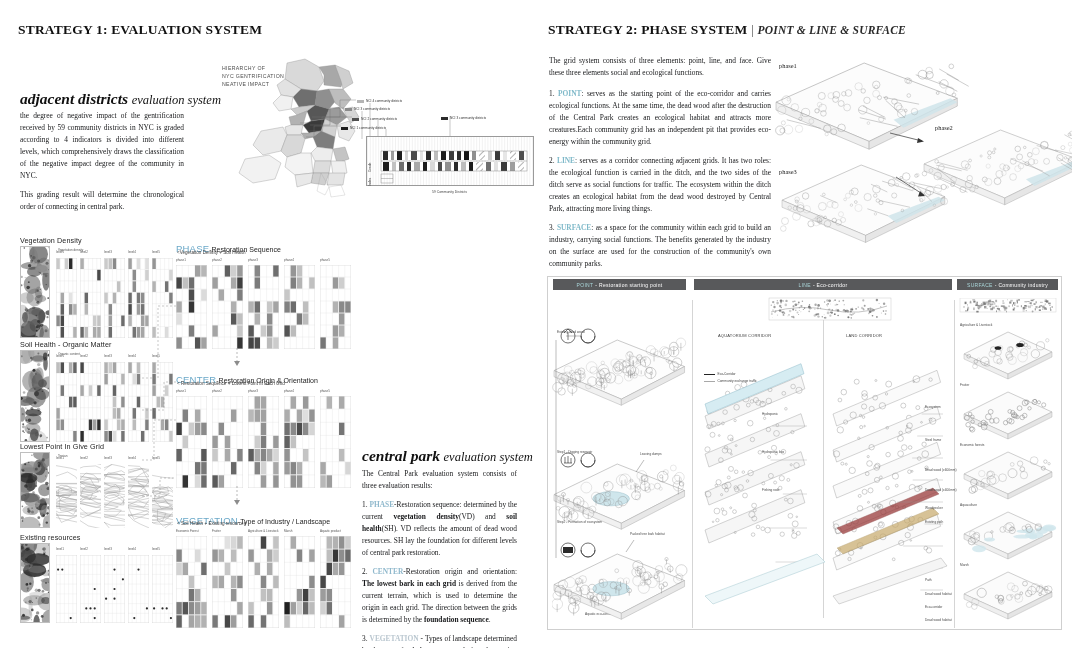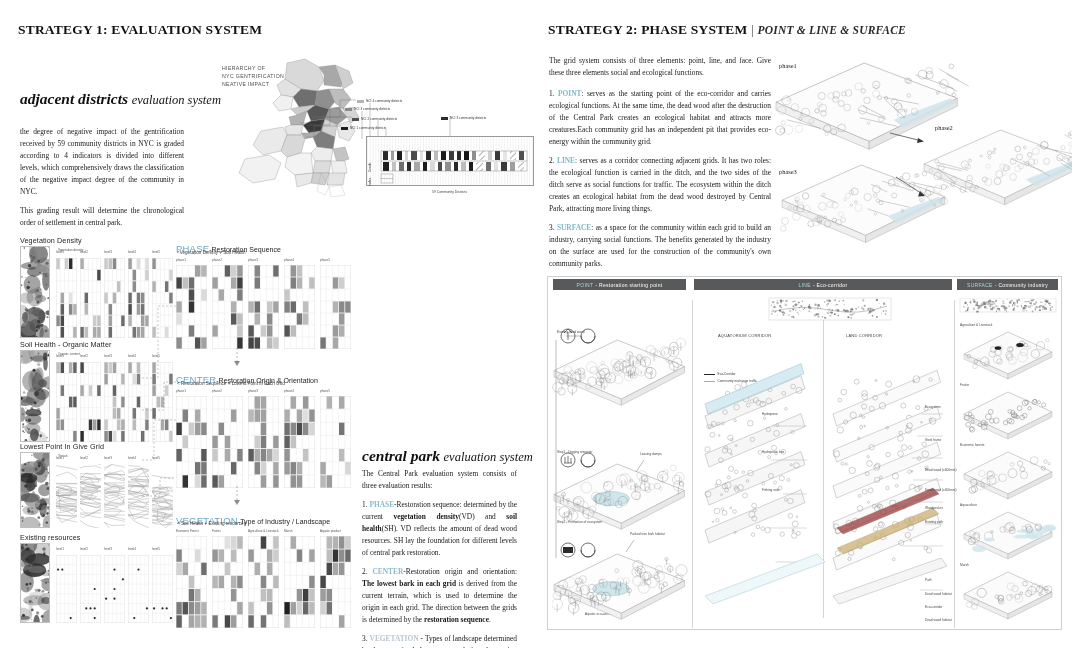--- a/index.html
+++ b/index.html
@@ -160,23 +160,23 @@
 
   <div class="panel-title" style="left:18px; top:22px;">
     <span>STRATEGY 1: EVALUATION SYSTEM</span>
   </div>
 
   <div class="script-head" style="left:20px; top:90px;">
     <b>adjacent districts</b>
     <span class="thin">evaluation system</span>
   </div>
 
-  <div class="body-copy" style="left:20px; top:126px; width:164px;">
+  <div class="body-copy" style="left:20px; top:110px; width:164px;">
     <p>the degree of negative impact of the gentrification received by 59 community districts in NYC is graded according to 4 indicators is divided into different levels, which comprehensively draws the classification of the negative impact degree of the community in NYC.</p>
-    <p>This grading result will determine the chronological order of settlement in central park.</p>
+    <p>This grading result will determine the chronological order of connecting in central park.</p>
   </div>
 
   <div class="map-wrap" style="left:225px; top:55px; width:140px; height:145px;">
     <svg width="140" height="145" viewBox="0 0 140 145">
       <g stroke="#8a8a8a" stroke-width=".35">
         <polygon points="62,8 80,4 94,12 99,26 92,36 76,34 60,24" fill="#d9d9d9"></polygon>
         <polygon points="94,12 110,10 120,20 116,32 99,30 99,20" fill="#a8a8a8"></polygon>
         <polygon points="110,10 124,16 128,28 118,34 116,26" fill="#cfcfcf"></polygon>
         <polygon points="92,36 104,34 112,44 104,54 90,50" fill="#8f8f8f"></polygon>
         <polygon points="76,34 92,36 90,50 74,52 68,42" fill="#6f6f6f"></polygon>
@@ -1501,21 +1501,21 @@
     <span class="thin">evaluation system</span>
   </div>
   <div class="body-copy" style="left:362px; top:468px; width:155px;">
     <p>The Central Park evaluation system consists of three evaluation results:</p>
     <p>
       <span>1.</span>
       <span class="tag-phase">PHASE</span><span>-Restoration sequence: determined by the current <b class="kw">vegetation density</b>(VD) and <b class="kw">soil health</b>(SH). VD reflects the amount of dead wood resources. SH lay the foundation for different levels of central park restoration.</span>
     </p>
     <p>
       <span>2.</span>
-      <span class="tag-center">CENTER</span><span>-Restoration origin and orientation: <b class="kw">The lowest bark in each grid</b> is derived from the current terrain, which is used to determine the origin in each grid. The direction between the grids is determined by the <b class="kw">restoration sequence</b>.</span>
+      <span class="tag-center">CENTER</span><span>-Restoration origin and orientation: <b class="kw">The lowest bark in each grid</b> is derived from the current terrain, which is used to determine the origin in each grid. The direction between the grids is determined by the <b class="kw">foundation sequence</b>.</span>
     </p>
     <p>
       <span>3.</span>
       <span class="tag-veg">VEGETATION</span><span> - Types of landscape determined by the type of <b class="kw">existing resources</b> before destruction and soil fertility.</span>
     </p>
   </div>
 
   <div class="panel-title" style="left:548px; top:22px;">
     <span>STRATEGY 2: PHASE SYSTEM</span>
     <span class="bar">|</span>

